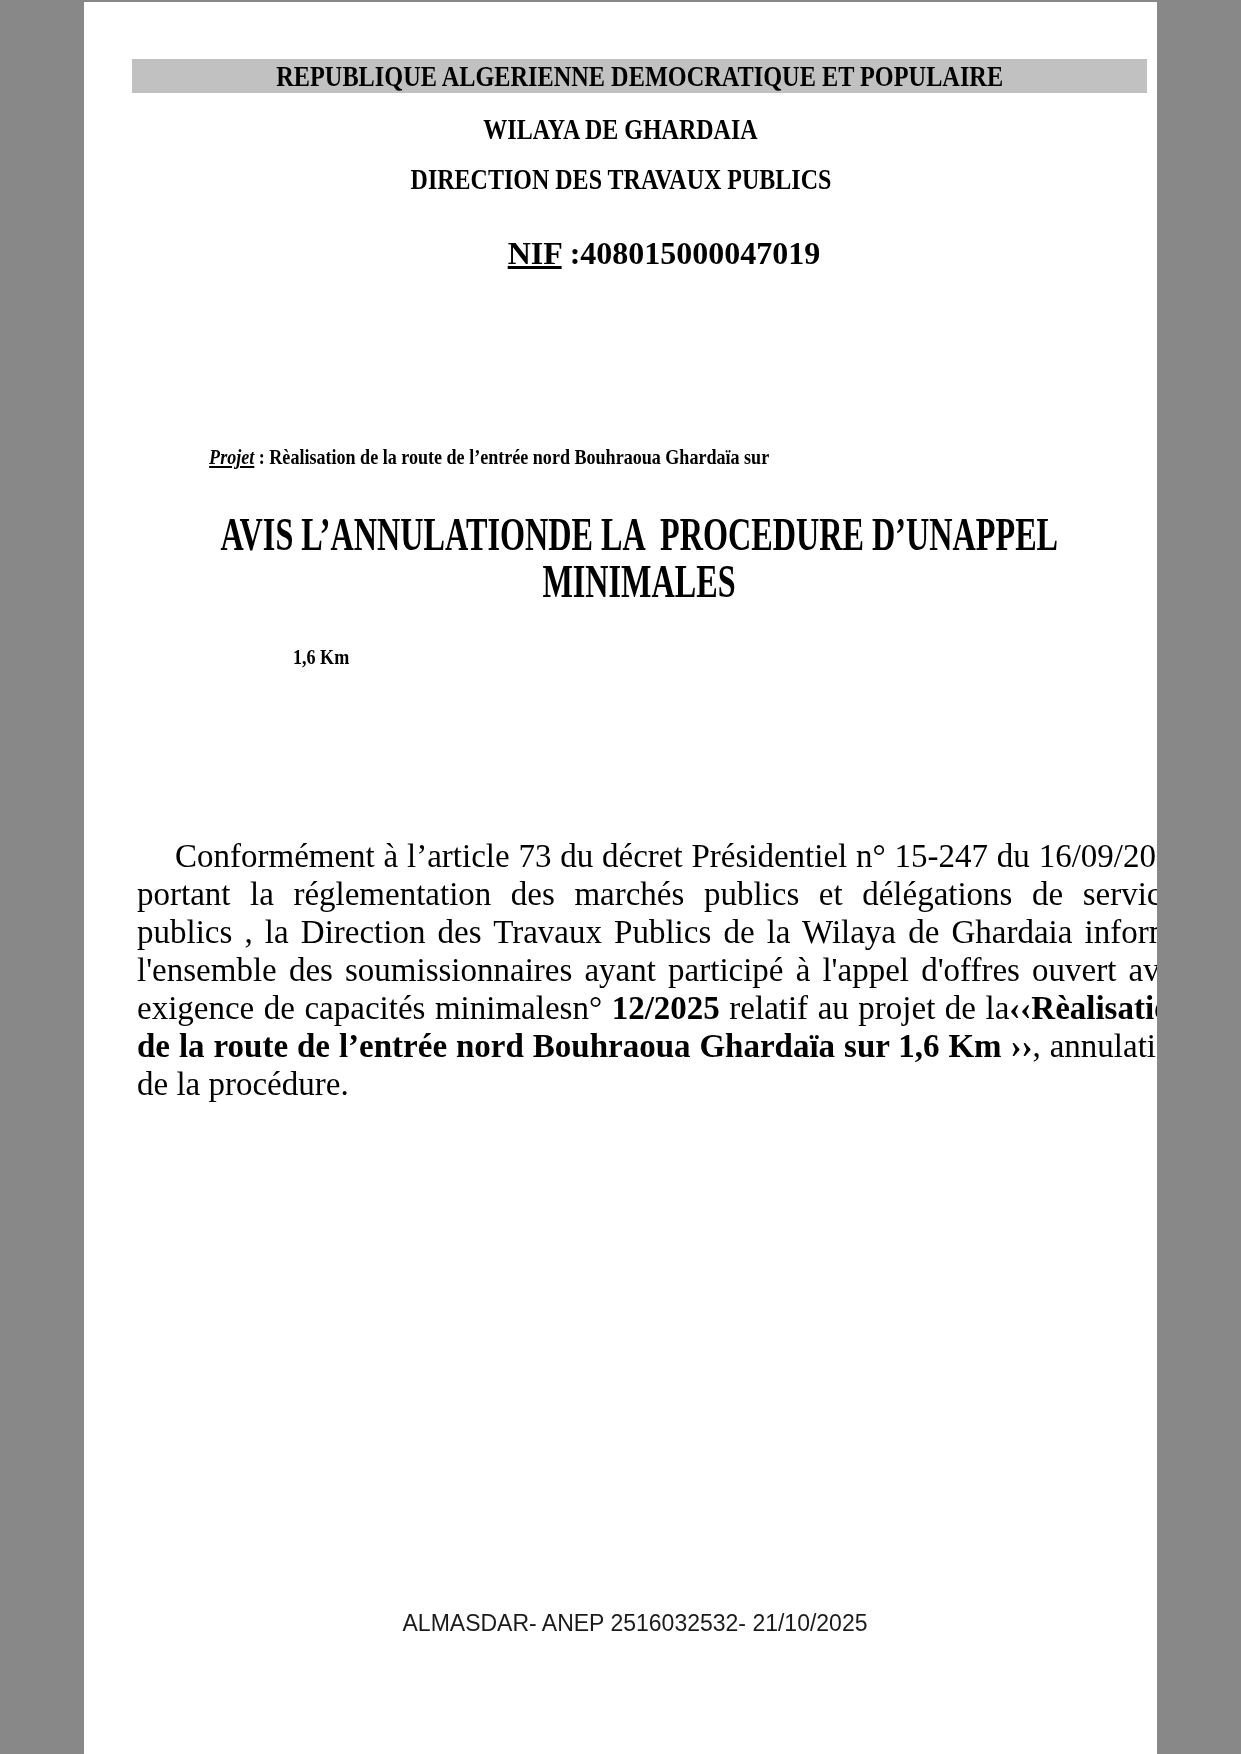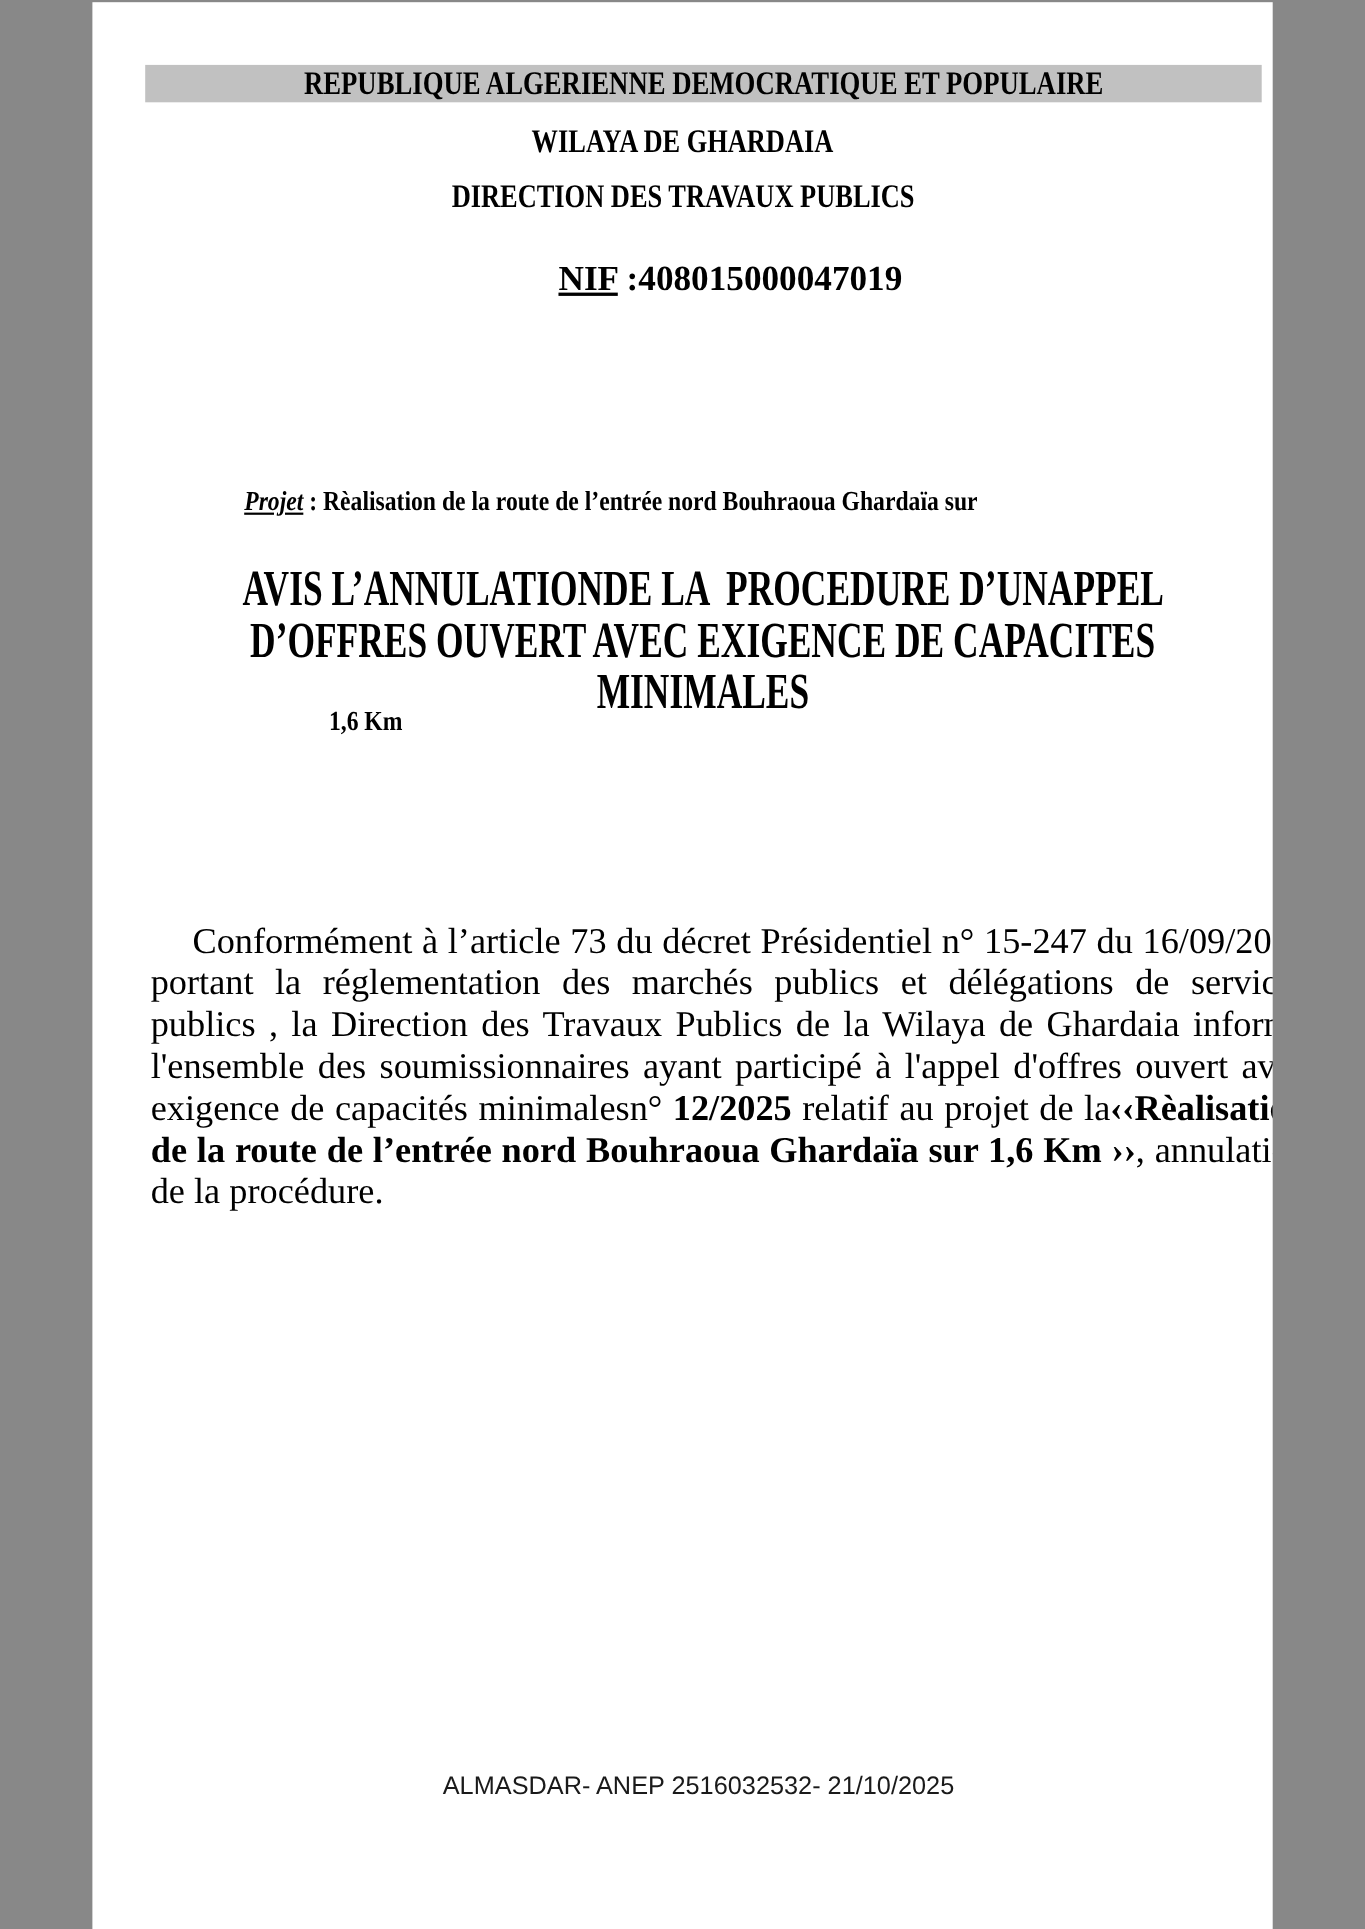--- a/index.html
+++ b/index.html
@@ -38,21 +38,21 @@
   .org2{top:160px;}
   
   .nif{
     position:absolute;top:233px;left:0;width:1160px;
     text-align:center;font-weight:bold;font-size:32px;
   }
   .nif-label{text-decoration:underline;}
   
   .projet{
     position:absolute;top:330px;left:57px;right:60px;
-    font-weight:bold;font-size:25px;line-height:50px;
+    font-weight:bold;font-size:21px;line-height:50px;
   }
   .projet-line{display:block;white-space:pre;}
   .projet-scale{display:inline-block;transform:scaleX(0.86);transform-origin:left center;white-space:pre;}
   .projet-label{font-style:italic;text-decoration:underline;}
   .projet-line2{padding-left:120px;}
   
   .title{position:absolute;top:509px;left:0;width:1110px;}
   .title-line{
     display:flex;justify-content:center;height:47px;align-items:center;
   }
@@ -104,23 +104,20 @@
     <span class="projet-line projet-line2">
       <span class="projet-scale">1,6 Km</span>
     </span>
   </div>
 
   <div class="title">
     <div class="title-line">
       <span>AVIS L’ANNULATIONDE LA  PROCEDURE D’UNAPPEL</span>
     </div>
     <div class="title-line">
-      <span>D’OFFRES OUVERT AVEC EXIGENCE DE CAPACITES</span>
-    </div>
-    <div class="title-line">
       <span>MINIMALES</span>
     </div>
   </div>
 
   <p class="body-par"><span>Conformément à l’article 73 du décret Présidentiel n° 15-247 du 16/09/2015 portant la réglementation des marchés publics et délégations de services publics , la Direction des Travaux Publics de  la Wilaya de Ghardaia  informe l'ensemble des soumissionnaires ayant participé à l'appel d'offres ouvert avec exigence de capacités  minimalesn° </span><span class="seg-b">12/2025</span><span> relatif au projet de la</span><span class="seg-b">‹‹Rèalisation de la route de l’entrée nord Bouhraoua Ghardaïa sur 1,6 Km ››</span><span>, annulation de la procédure.</span></p>
 
   <div class="footer">
     <span>ALMASDAR- ANEP 2516032532- 21/10/2025</span>
   </div>
 

